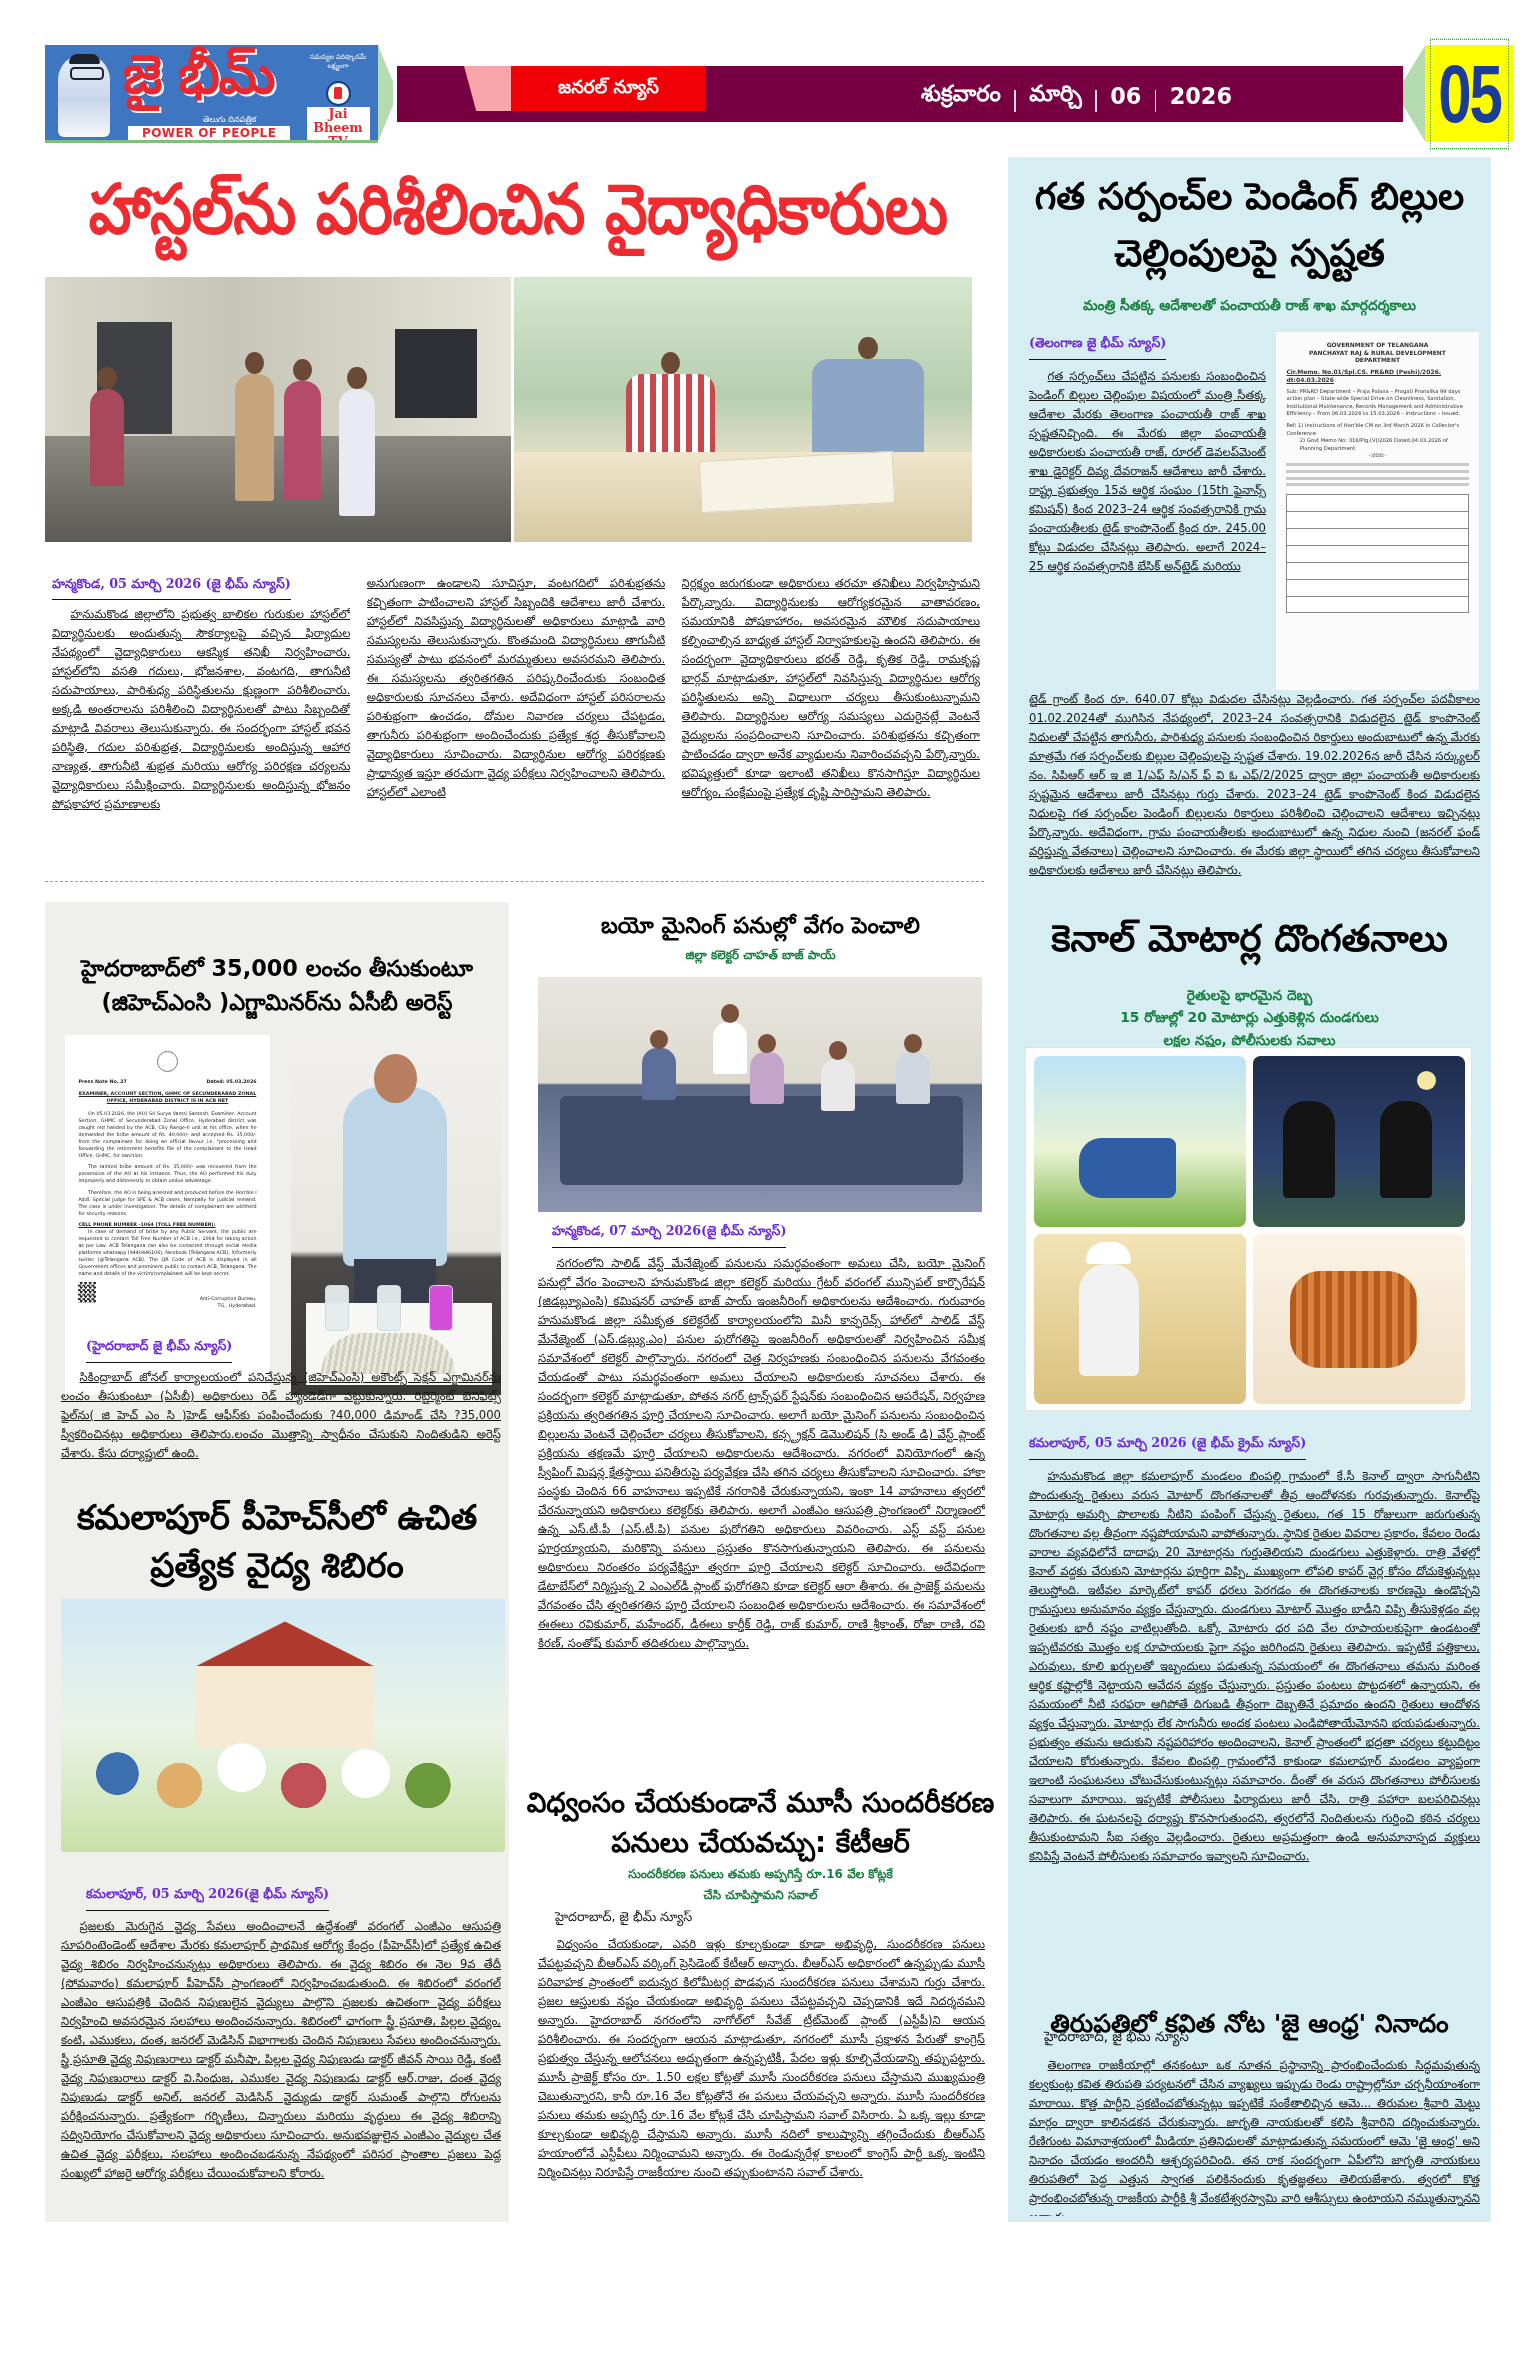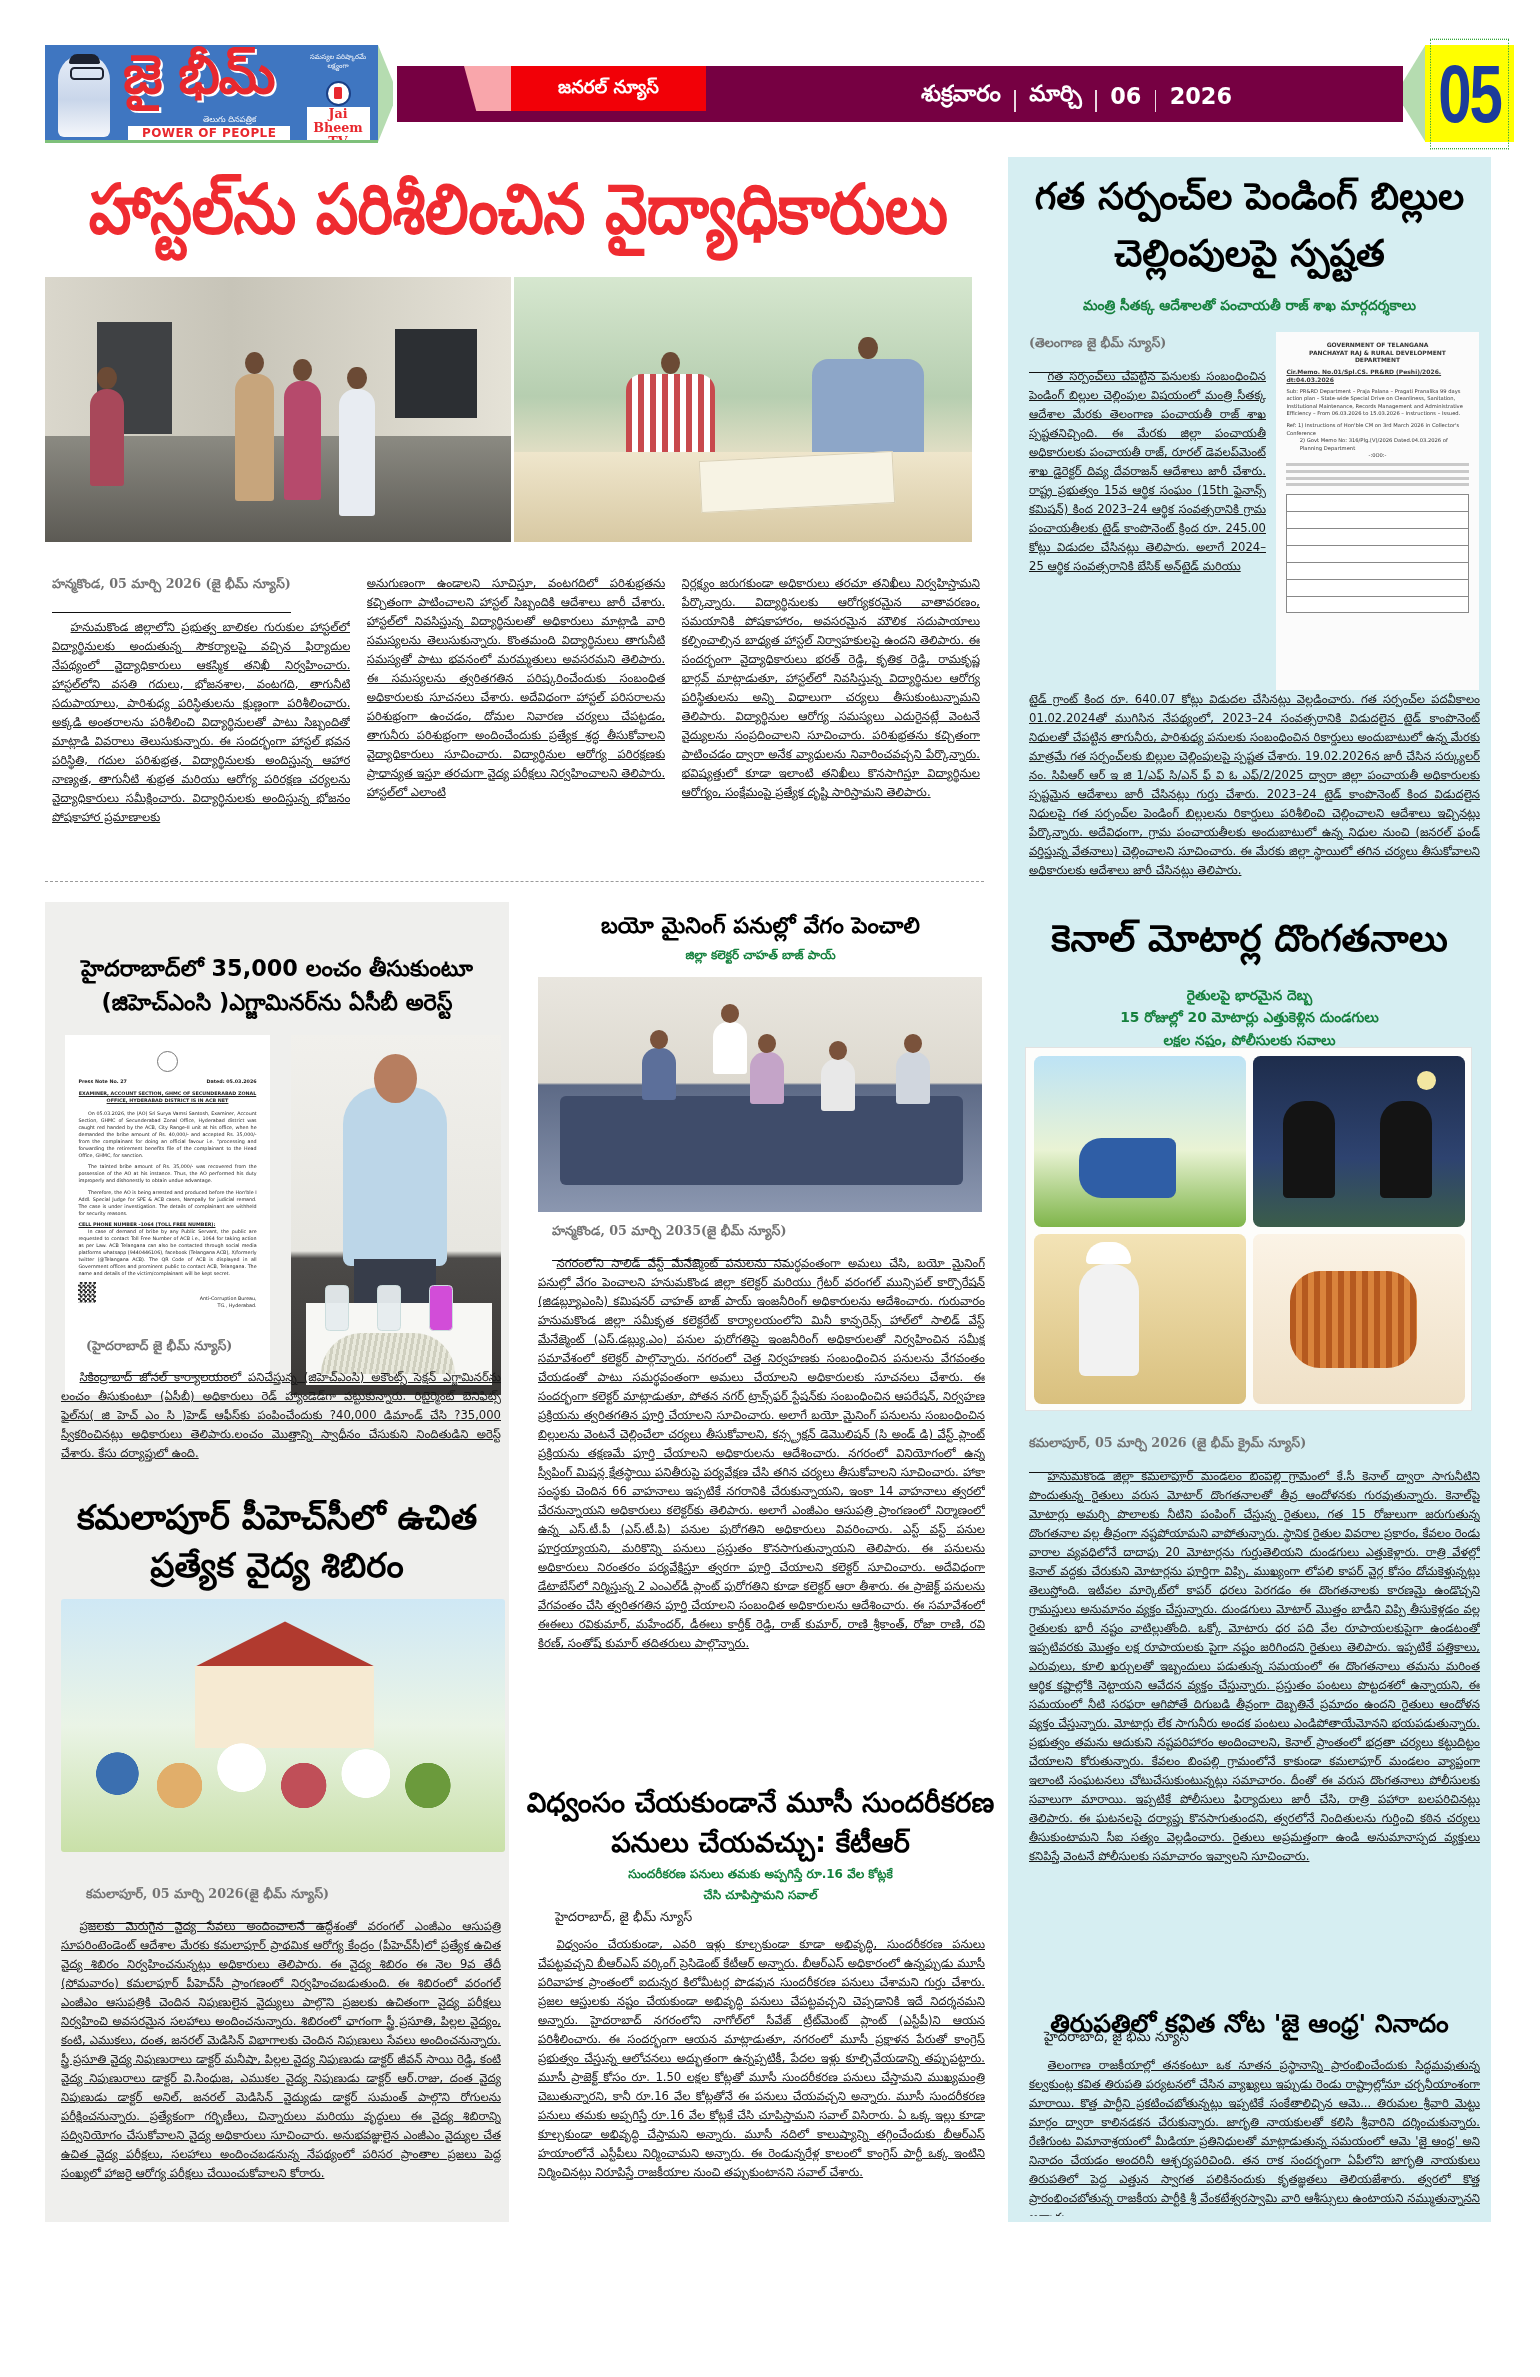--- a/index.html
+++ b/index.html
@@ -27,21 +27,21 @@
   .section-tab-notch { position: absolute; left: 464px; top: 66px; width: 49px; height: 45px; background: #f9a6ab; clip-path: polygon(0 0, 100% 0, 100% 100%, 25% 100%); }
   .date-line { position: absolute; left: 921px; top: 73px; height: 45px; display: flex; align-items: center; gap: 13.4px; color: #ffffff; font-size: 22.4px; font-weight: bold; }
   .date-sep { display: inline-block; width: 1.5px; height: 22.4px; background: #ffffff; opacity: 0.85; margin-top: 10.4px; }
   .page-wedge { position: absolute; left: 1403px; top: 45px; width: 22.4px; height: 97px; background: #b5dcb0; clip-path: polygon(100% 0, 100% 100%, 0 62%, 0 38%); }
   .page-num-box { position: absolute; left: 1425px; top: 45px; width: 89px; height: 97px; background: #ffff00; }
   .page-num-inner { position: absolute; left: 5.2px; top: 7.5px; right: 5.2px; bottom: 7.5px; border: 0.7px dotted #36a63c; display: flex; align-items: center; justify-content: center; font-family: "Liberation Sans", sans-serif; font-weight: bold; font-size: 60px; color: #1c3c9a; transform: scaleY(1.35); letter-spacing: -2.2px; }
 
   
   .col-text { font-family: "DejaVu Sans", sans-serif; font-size: 11.6px; line-height: 19px; text-align: justify; color: #161616; text-decoration: underline; }
   .col-text p { text-indent: 1.6em; margin-bottom: 0; }
-  .dateline { font-family: "DejaVu Serif", serif; font-weight: bold; font-size: 12.7px; padding-bottom: 19px; border-bottom: 1.5px solid #111; display: inline-block; margin-bottom: 4.5px; color: #737373; }
+  .dateline { font-family: "DejaVu Serif", serif; font-weight: bold; font-size: 12.7px; padding-bottom: 6px; border-bottom: 1.5px solid #111; display: inline-block; margin-bottom: 4.5px; color: #6d28d9; }
   .headline-black { font-family: "DejaVu Sans", sans-serif; font-weight: bold; color: #000; text-align: center; line-height: 1.2; }
   .sub-blue { font-family: "DejaVu Sans", sans-serif; font-weight: bold; color: #15803d; text-align: center; }
   .photo { position: absolute; overflow: hidden; }
 
   
   .main-headline { position: absolute; left: 52px; top: 168px; width: 932px; text-align: center; font-family: "DejaVu Sans", sans-serif; font-weight: bold; font-size: 60px; line-height: 82px; color: #ef2b30; letter-spacing: -0.7px; transform: scaleY(1.15); }
   .photo-hostel { left: 45px; top: 277px; width: 466px; height: 265px; background: linear-gradient(180deg,#9aa19a 0%,#c9c5b8 30%,#a6a79f 60%,#7a7468 100%); }
   .photo-hostel .wall { position: absolute; left: 0; top: 0; width: 100%; height: 60%; background: linear-gradient(90deg,#dad7cc 0%,#c7c4b8 40%,#e5e2d7 100%); }
   .photo-hostel .door1 { position: absolute; left: 52px; top: 45px; width: 75px; height: 112px; background: #3f4144; }
   .photo-hostel .door2 { position: absolute; left: 350px; top: 52px; width: 82px; height: 89px; background: #2c2f33; }
@@ -317,21 +317,21 @@
   <h2 class="headline-black cm-headline">బయో మైనింగ్ పనుల్లో వేగం పెంచాలి</h2>
   <div class="sub-blue cm-sub">జిల్లా కలెక్టర్ చాహత్ బాజ్ పాయ్</div>
   <div class="photo photo-meeting">
     <div class="meet-table"></div>
     <div class="meet-person" style="left:104px;top:71px;background:#5c6f9a;"></div>
     <div class="meet-person" style="left:175px;top:45px;background:#ffffff;"></div>
     <div class="meet-person" style="left:212px;top:75px;background:#c4a4c8;"></div>
     <div class="meet-person" style="left:283px;top:82px;background:#e8e8e8;"></div>
     <div class="meet-person" style="left:358px;top:75px;background:#d0d6de;"></div>
   </div>
-  <div class="dateline cm-dateline">హన్మకొండ, 05 మార్చి 2035(జై భీమ్ న్యూస్)</div>
+  <div class="dateline cm-dateline">హన్మకొండ, 07 మార్చి 2026(జై భీమ్ న్యూస్)</div>
   <div class="col-text cm-text">
     <p>నగరంలోని సాలిడ్ వేస్ట్ మేనేజ్మెంట్ పనులను సమర్థవంతంగా అమలు చేసి, బయో మైనింగ్ పనుల్లో వేగం పెంచాలని హనుమకొండ జిల్లా కలెక్టర్ మరియు గ్రేటర్ వరంగల్ మున్సిపల్ కార్పొరేషన్ (జిడబ్ల్యూఎంసి) కమిషనర్ చాహత్ బాజ్ పాయ్ ఇంజనీరింగ్ అధికారులను ఆదేశించారు. గురువారం హనుమకొండ జిల్లా సమీకృత కలెక్టరేట్ కార్యాలయంలోని మినీ కాన్ఫరెన్స్ హాల్‌లో సాలిడ్ వేస్ట్ మేనేజ్మెంట్ (ఎస్.డబ్ల్యు.ఎం) పనుల పురోగతిపై ఇంజనీరింగ్ అధికారులతో నిర్వహించిన సమీక్ష సమావేశంలో కలెక్టర్ పాల్గొన్నారు. నగరంలో చెత్త నిర్వహణకు సంబంధించిన పనులను వేగవంతం చేయడంతో పాటు సమర్థవంతంగా అమలు చేయాలని అధికారులకు సూచనలు చేశారు. ఈ సందర్భంగా కలెక్టర్ మాట్లాడుతూ, పోతన నగర్ ట్రాన్స్‌ఫర్ స్టేషన్‌కు సంబంధించిన ఆపరేషన్, నిర్వహణ ప్రక్రియను త్వరితగతిన పూర్తి చేయాలని సూచించారు. అలాగే బయో మైనింగ్ పనులను సంబంధించిన బిల్లులను వెంటనే చెల్లించేలా చర్యలు తీసుకోవాలని, కన్స్ట్రక్షన్ డెమొలిషన్ (సి అండ్ డి) వేస్ట్ ప్లాంట్ ప్రక్రియను తక్షణమే పూర్తి చేయాలని అధికారులను ఆదేశించారు. నగరంలో వినియోగంలో ఉన్న స్వీపింగ్ మిషన్ల క్షేత్రస్థాయి పనితీరుపై పర్యవేక్షణ చేసి తగిన చర్యలు తీసుకోవాలని సూచించారు. హాకా సంస్థకు చెందిన 66 వాహనాలు ఇప్పటికే నగరానికి చేరుకున్నాయని, ఇంకా 14 వాహనాలు త్వరలో చేరనున్నాయని అధికారులు కలెక్టర్‌కు తెలిపారు. అలాగే ఎంజీఎం ఆసుపత్రి ప్రాంగణంలో నిర్మాణంలో ఉన్న ఎస్.టీ.పీ (ఎస్.టీ.పి) పనుల పురోగతిని అధికారులు వివరించారు. ఎస్ట్ వస్ట్ పనుల పూర్తయ్యాయని, మరికొన్ని పనులు ప్రస్తుతం కొనసాగుతున్నాయని తెలిపారు. ఈ పనులను అధికారులు నిరంతరం పర్యవేక్షిస్తూ త్వరగా పూర్తి చేయాలని కలెక్టర్ సూచించారు. అదేవిధంగా డేటాబేస్‌లో నిర్మిస్తున్న 2 ఎంఎల్‌డీ ప్లాంట్ పురోగతిని కూడా కలెక్టర్ ఆరా తీశారు. ఈ ప్రాజెక్ట్ పనులను వేగవంతం చేసి త్వరితగతిన పూర్తి చేయాలని సంబంధిత అధికారులను ఆదేశించారు. ఈ సమావేశంలో ఈఈలు రవికుమార్, మహేందర్, డీఈలు కార్తీక్ రెడ్డి, రాజ్ కుమార్, రాణి శ్రీకాంత్, రోజా రాణి, రవి కిరణ్, సంతోష్ కుమార్ తదితరులు పాల్గొన్నారు.</p>
   </div>
 </article>
 
 <article>
   <h2 class="headline-black cm2-headline">విధ్వంసం చేయకుండానే మూసీ సుందరీకరణ పనులు చేయవచ్చు: కేటీఆర్</h2>
   <div class="sub-blue cm2-sub">
     <div>సుందరీకరణ పనులు తమకు అప్పగిస్తే రూ.16 వేల కోట్లకే</div>
     <div>చేసి చూపిస్తామని సవాల్</div>

